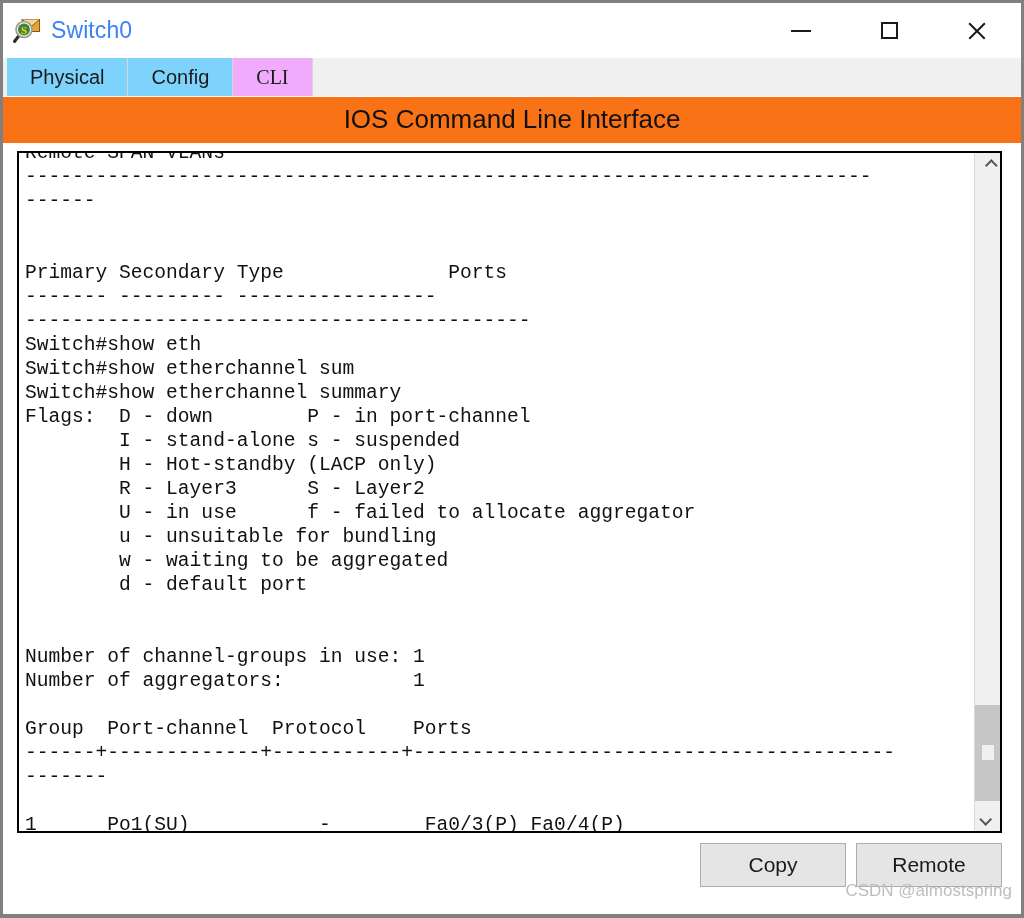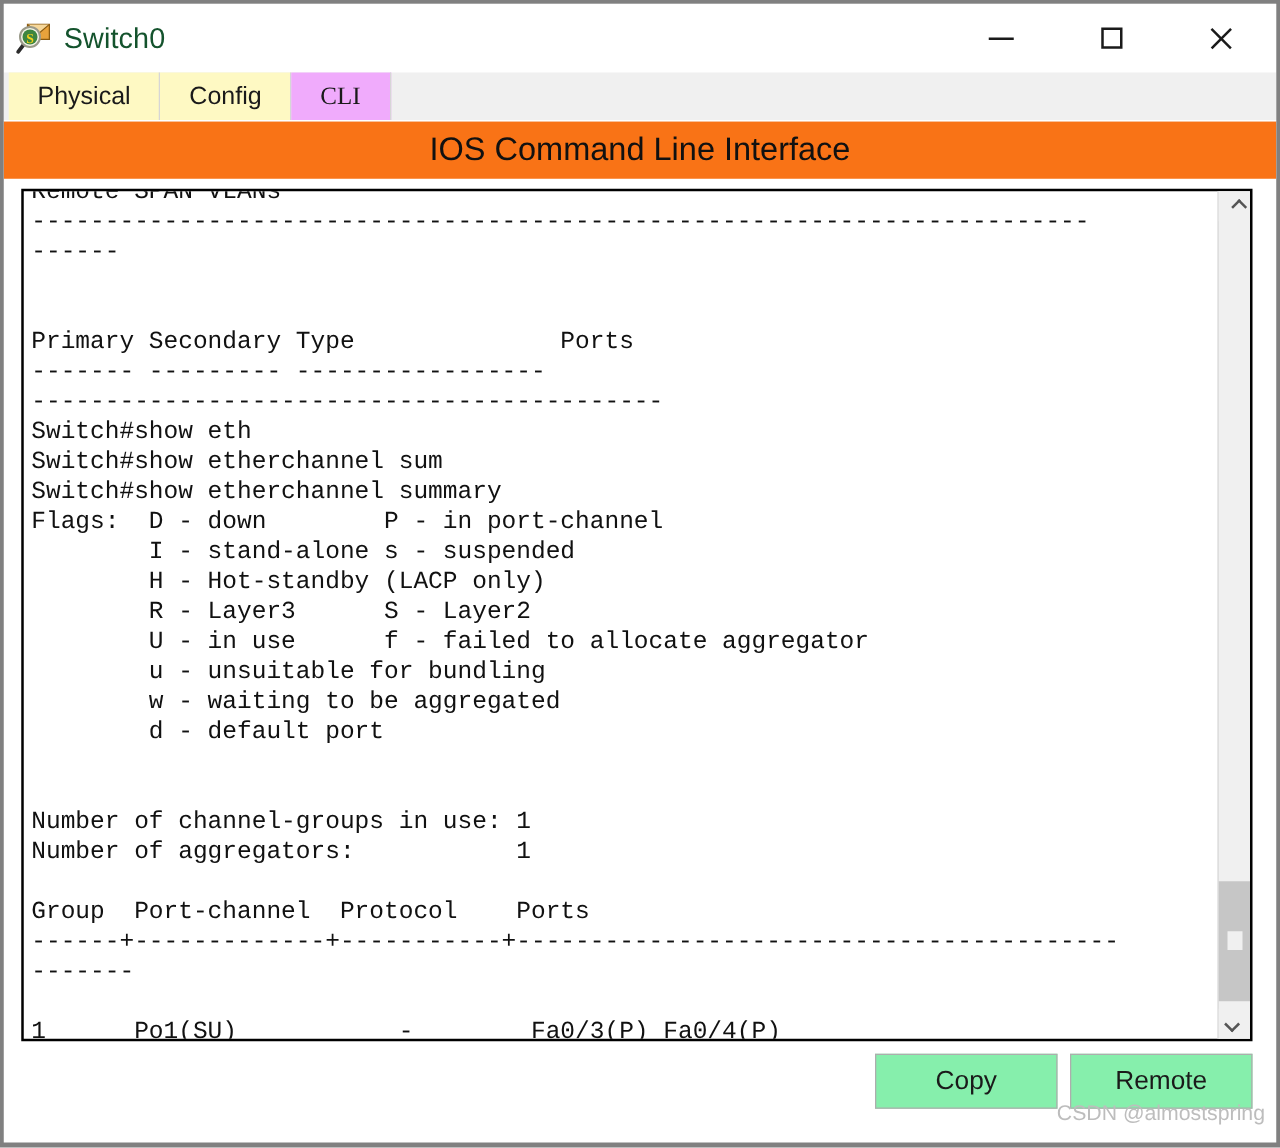--- a/index.html
+++ b/index.html
@@ -32,21 +32,21 @@
     align-items: center;
   }
   #app-icon {
     width: 30px; height: 28px;
     margin-left: 9px;
     position: relative;
     flex: 0 0 auto;
   }
   #app-title {
     font-size: 23px;
-    color: #14532d;
+    color: #3b82f6;
     margin-left: 9px;
     letter-spacing: 0.1px;
     white-space: nowrap;
   }
   #window-buttons {
     position: absolute;
     right: 0; top: 0;
     height: 55px;
     display: flex;
     align-items: center;
@@ -85,21 +85,21 @@
     display: flex;
     align-items: flex-end;
     padding-left: 4px;
   }
   .tab {
     height: 38px;
     padding: 0 23px;
     display: flex; align-items: center; justify-content: center;
     font-size: 20px;
     color: #1a1a1a;
-    background: #fef9c3;
+    background: #7dd3fc;
     border-right: 1px solid #d6d6d6;
     cursor: default;
     white-space: nowrap;
   }
   .tab.active {
     background: #f0abfc;
     border-right: 1px solid #d6d6d6;
     font-family: Liberation Serif, serif;
   }
 
@@ -184,21 +184,21 @@
   #actions {
     position: absolute;
     left: 14px; top: 840px;
     width: 985px; height: 46px;
     display: flex;
     justify-content: flex-end;
     gap: 10px;
   }
   .action-btn {
     width: 146px; height: 44px;
-    background: #86efac;
+    background: #e5e5e5;
     border: 1px solid #adadad;
     font-size: 21px;
     color: #1a1a1a;
     display: flex; align-items: center; justify-content: center;
     cursor: default;
     font-family: "Liberation Sans", sans-serif;
   }
 
   
   #watermark {

